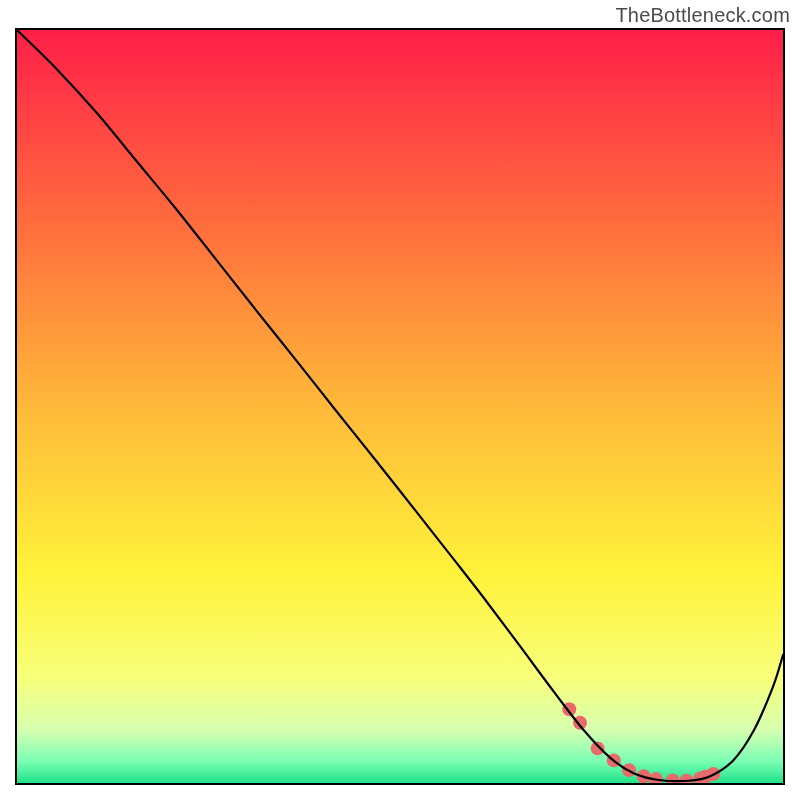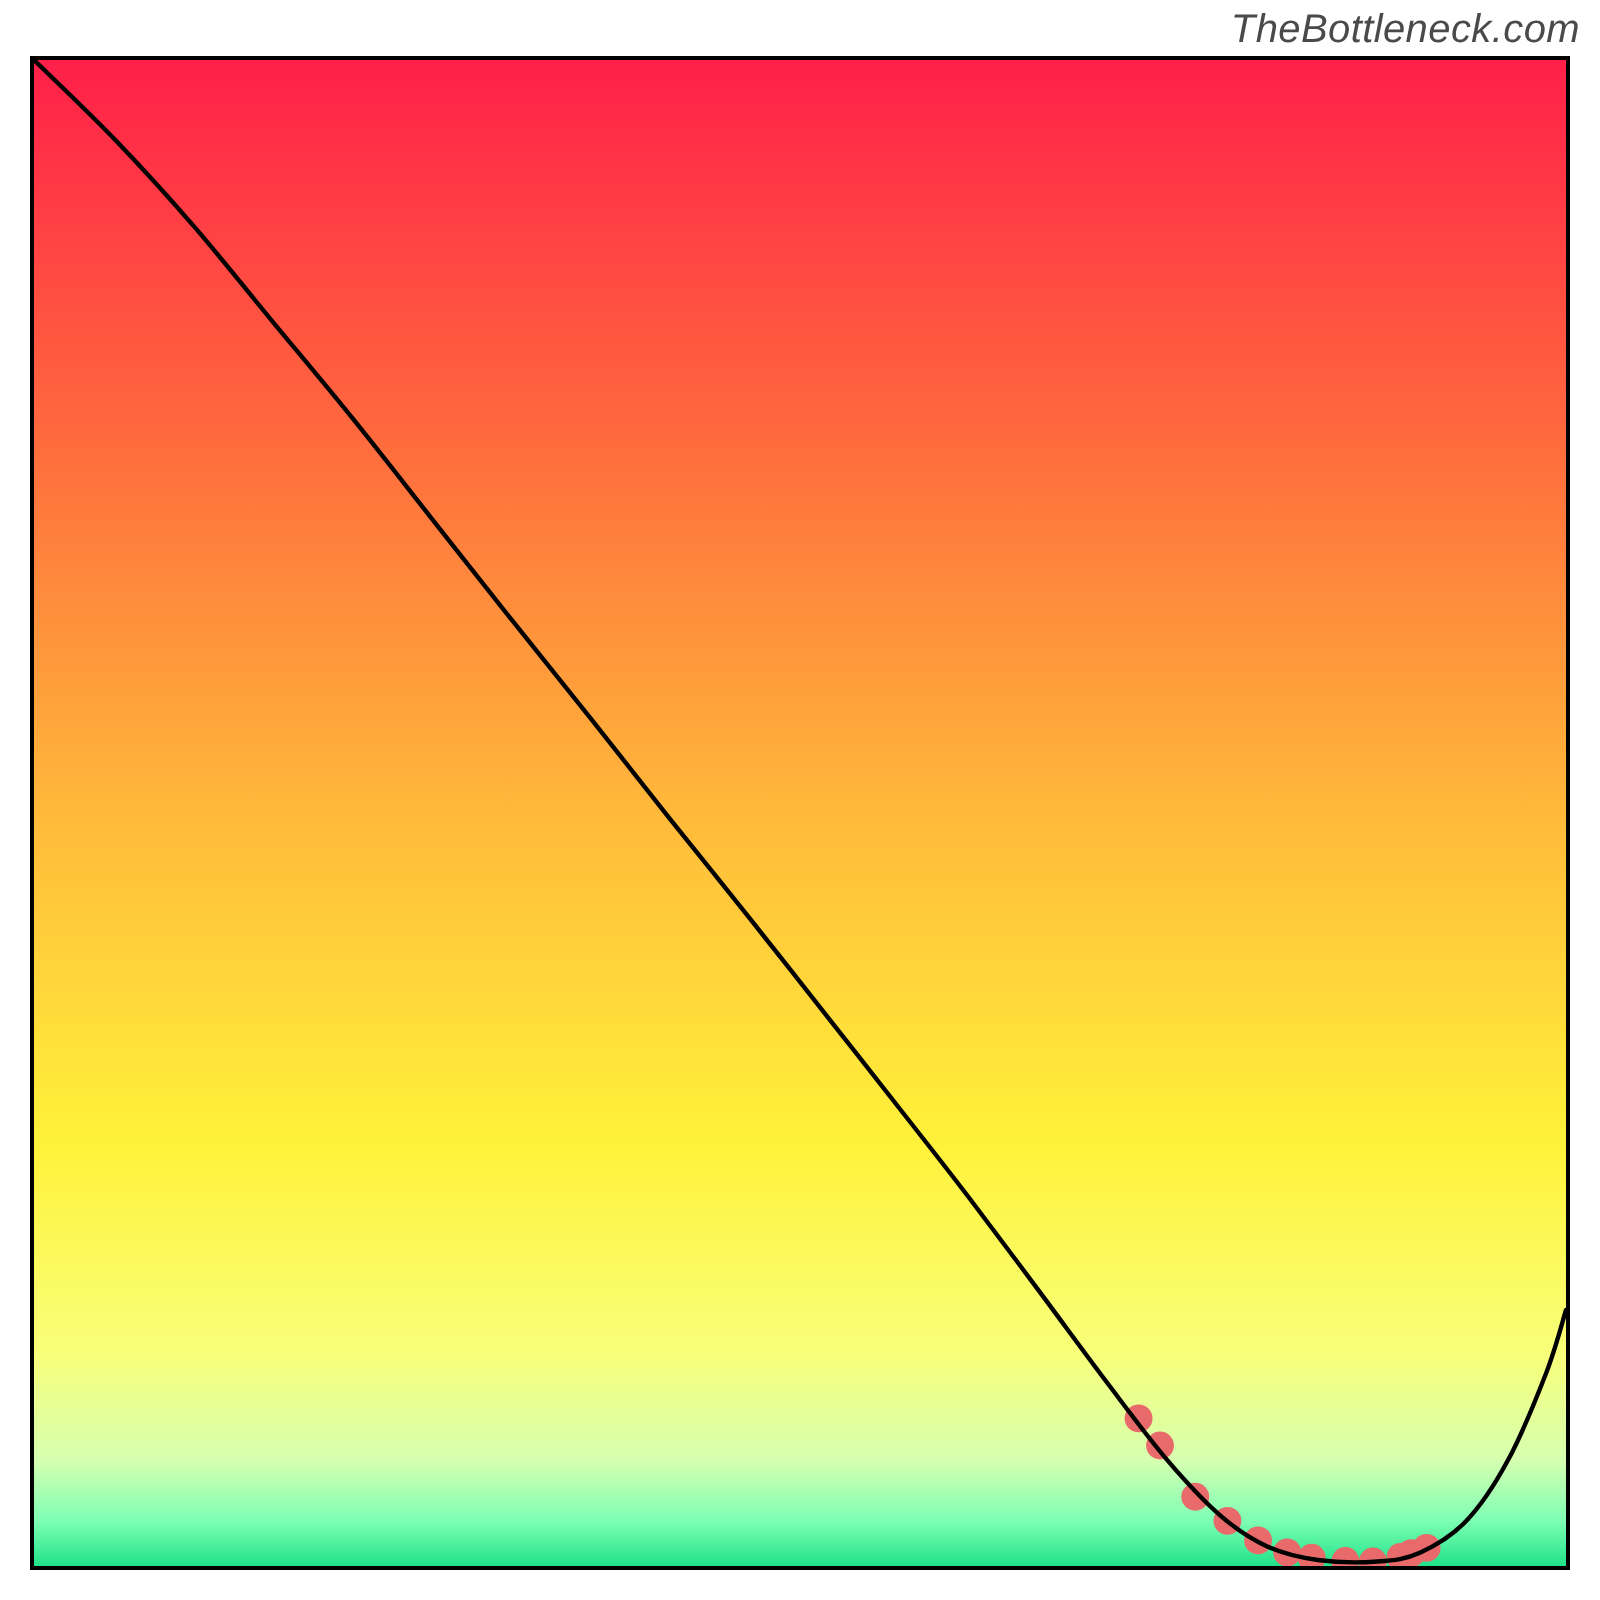--- a/index.html
+++ b/index.html
@@ -18,21 +18,20 @@
   }
   .watermark {
     position: absolute;
     top: 4px;
     right: 10px;
     color: #4a4a4a;
     font-size: 20px;
     font-weight: 400;
     letter-spacing: 0.2px;
     z-index: 3;
-    font-style: italic;
   }
   .plot-box {
     position: absolute;
     left: 15px;
     top: 28px;
     width: 770px;
     height: 757px;
     box-sizing: border-box;
     border: 2px solid #000;
     overflow: hidden;

